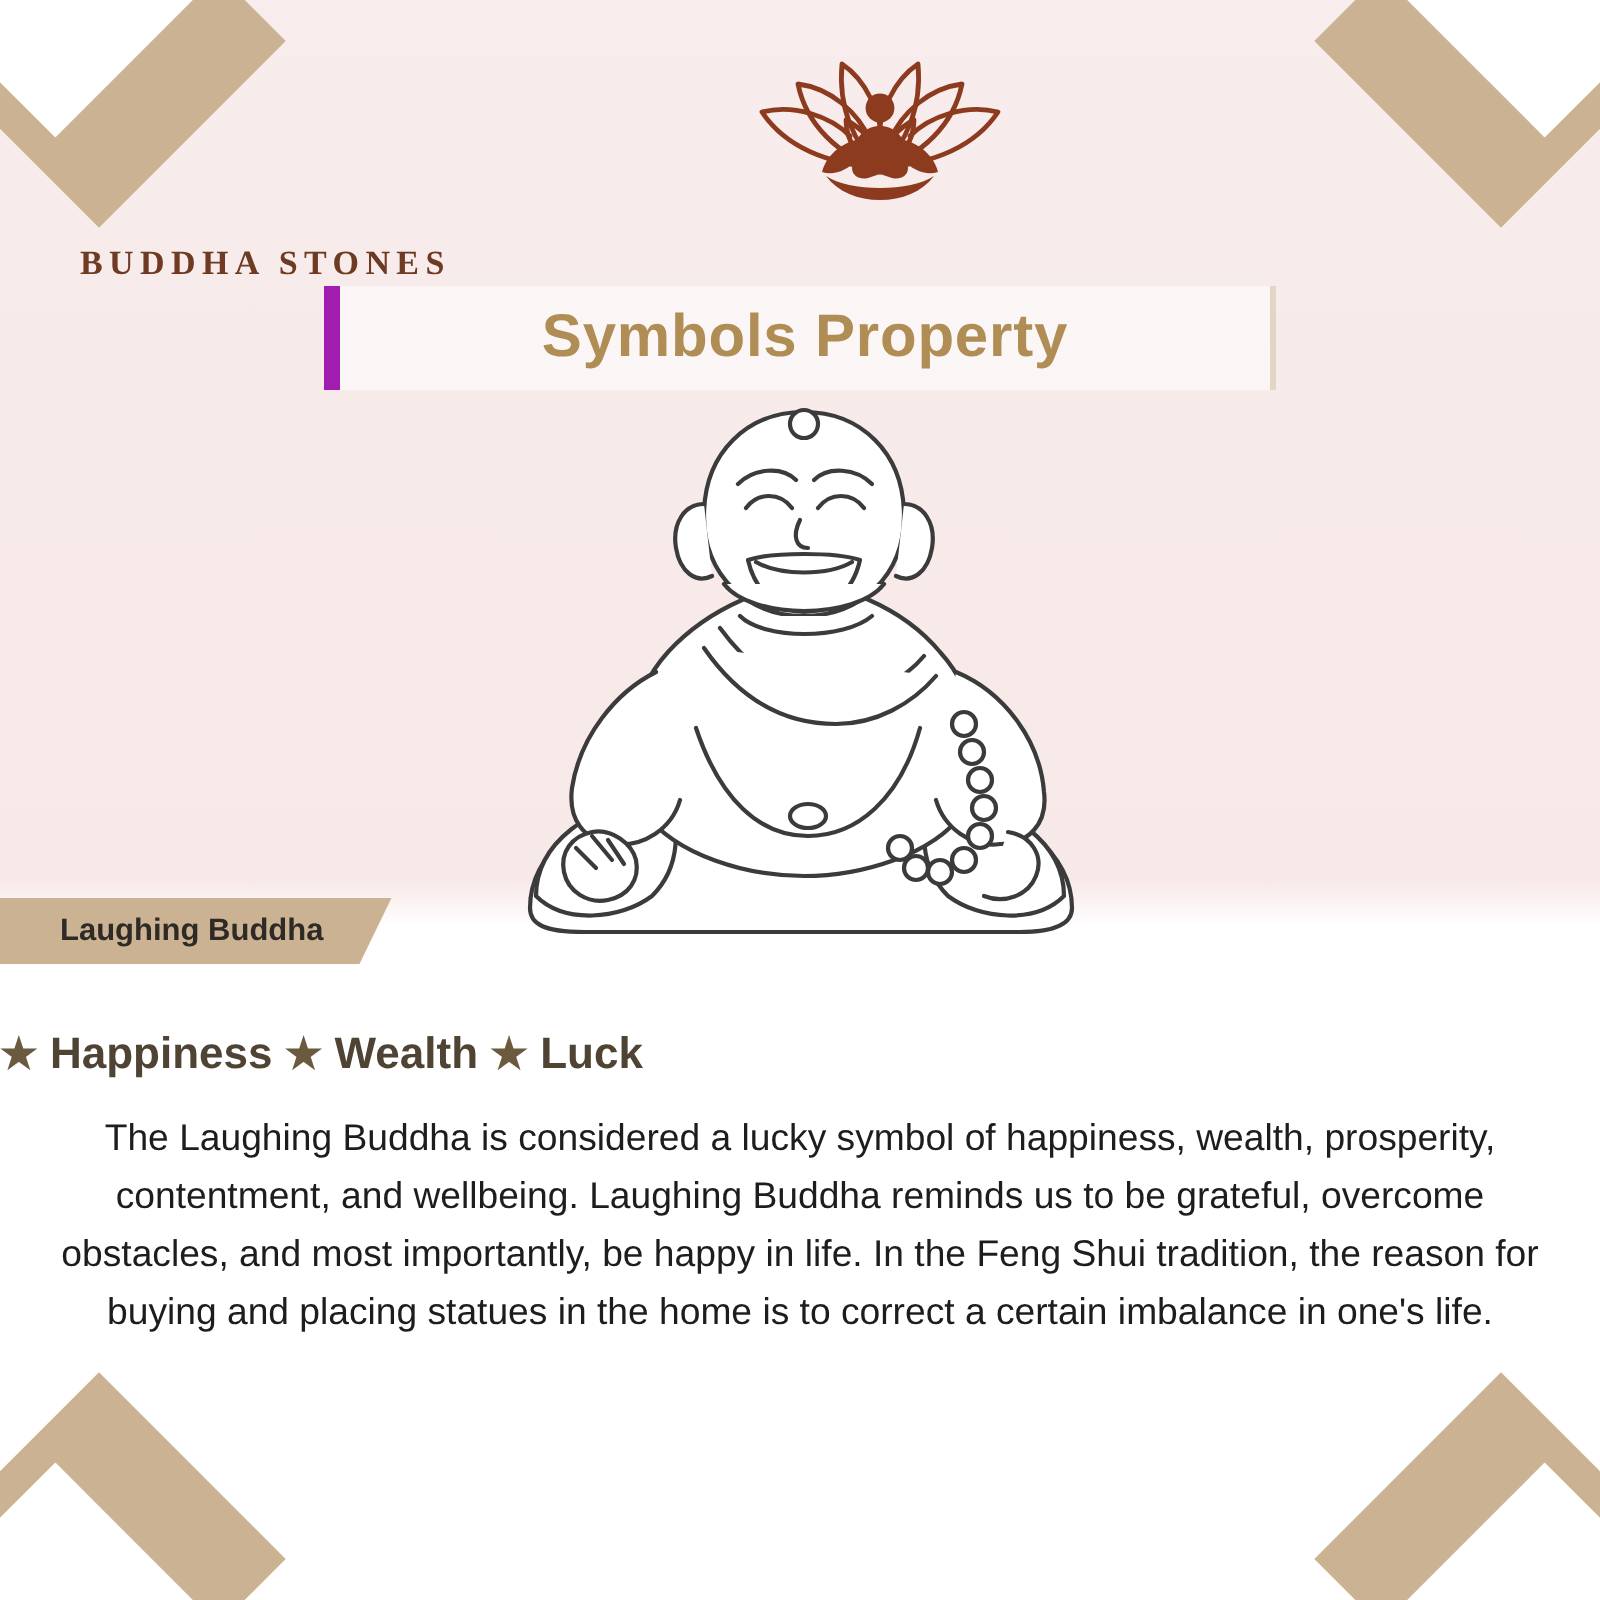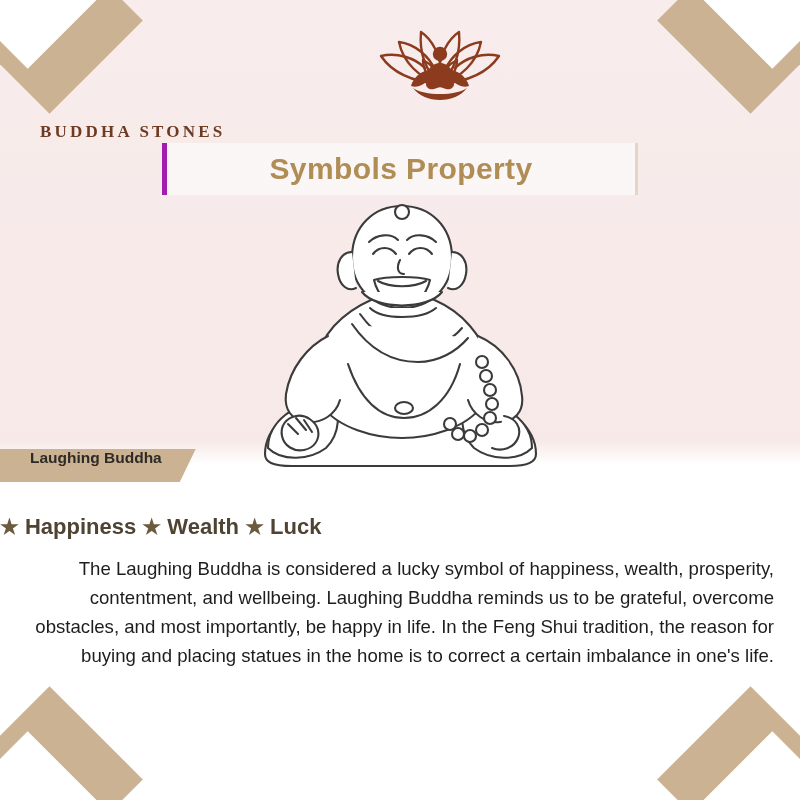--- a/index.html
+++ b/index.html
@@ -78,21 +78,21 @@
     color: #6e3a22;
     font-family: "Liberation Serif", serif;
   }
 
   
   .title-band {
     position: absolute;
     left: 162px; top: 143px;
     width: 476px; height: 52px;
     background: rgba(255,255,255,0.55);
-    border-left: 5px solid #a21caf;
+    border-left: 8px solid #a21caf;
     border-right: 3px solid #e4d6c4;
     display: flex;
     align-items: center;
     justify-content: center;
   }
   .title-text {
     font-size: 30px;
     font-weight: bold;
     color: #b08d55;
     letter-spacing: 0.4px;
@@ -110,20 +110,21 @@
 
   
   .nametag {
     position: absolute;
     left: 0; top: 449px;
     height: 33px;
     padding-left: 30px;
     padding-right: 34px;
     background: #cbb292;
     display: flex;
+    align-items: center;
     color: #2e2a25;
     font-size: 15.5px;
     font-weight: bold;
     clip-path: polygon(0 0, 100% 0, calc(100% - 16px) 100%, 0 100%);
   }
 
   
   .features {
     position: absolute;
     left: 0; top: 514px;
@@ -137,21 +138,21 @@
   .features .feat { color: #4f4434; }
 
   
   .paragraph {
     position: absolute;
     left: 26px; top: 554px;
     width: 748px;
     font-size: 18.6px;
     line-height: 1.56;
     color: #1d1d1d;
-    text-align: right;
+    text-align: center;
     font-family: "Liberation Sans", sans-serif;
   }
 </style>
 </head>
 <body>
 
 <div class="page">
 
   <div class="panel"></div>
 

